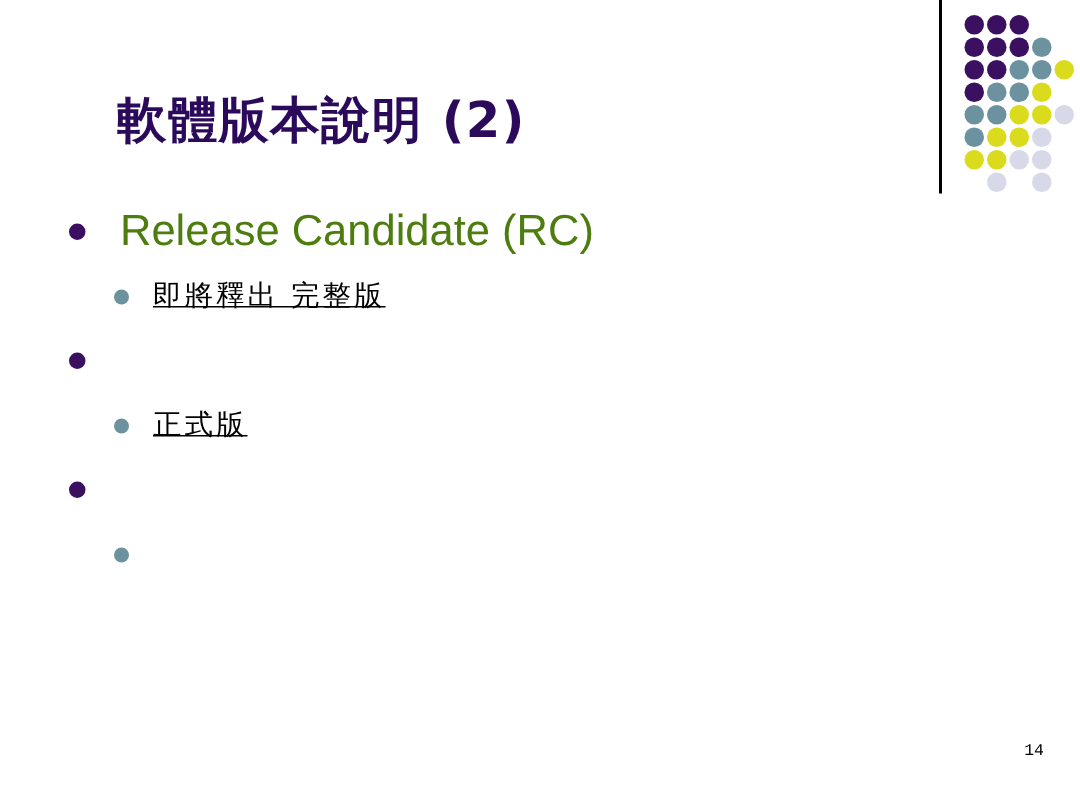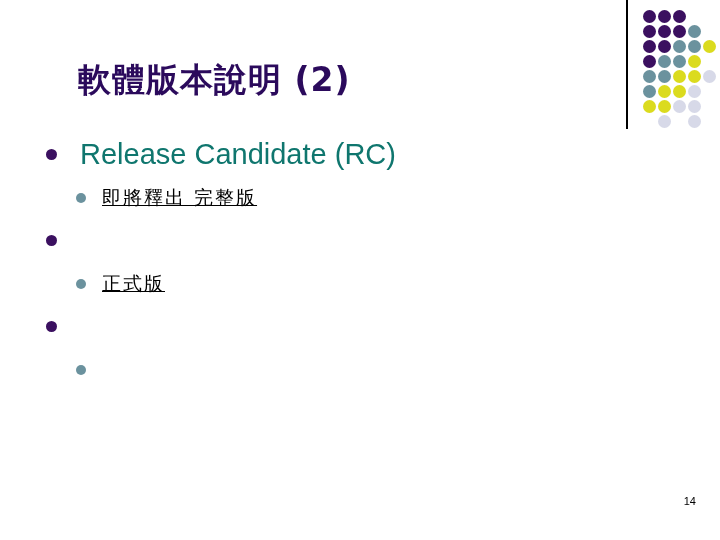--- a/index.html
+++ b/index.html
@@ -86,21 +86,21 @@
     top: 19px;
     width: 11px;
     height: 11px;
     border-radius: 50%;
     background: #3B1060;
   }
   .lvl1 .text {
     font-family: "Liberation Sans", sans-serif;
     font-size: 29px;
     line-height: 34px;
-    color: #0f766e;
+    color: #4d7c0f;
     white-space: nowrap;
   }
 
   .lvl2 {
     position: relative;
     height: 38px;
     padding-left: 102px;
     display: flex;
     align-items: center;
   }
@@ -121,21 +121,21 @@
     color: #000000;
     white-space: nowrap;
     text-decoration: underline;
   }
 
   
   .page-number {
     position: absolute;
     right: 24px;
     bottom: 33px;
-    font-family: Liberation Sans, sans-serif;
+    font-family: Liberation Mono, monospace;
     font-size: 11px;
     color: #000000;
   }
 </style>
 </head>
 <body>
 
 <div class="slide">
 
   <div class="divider"></div>

